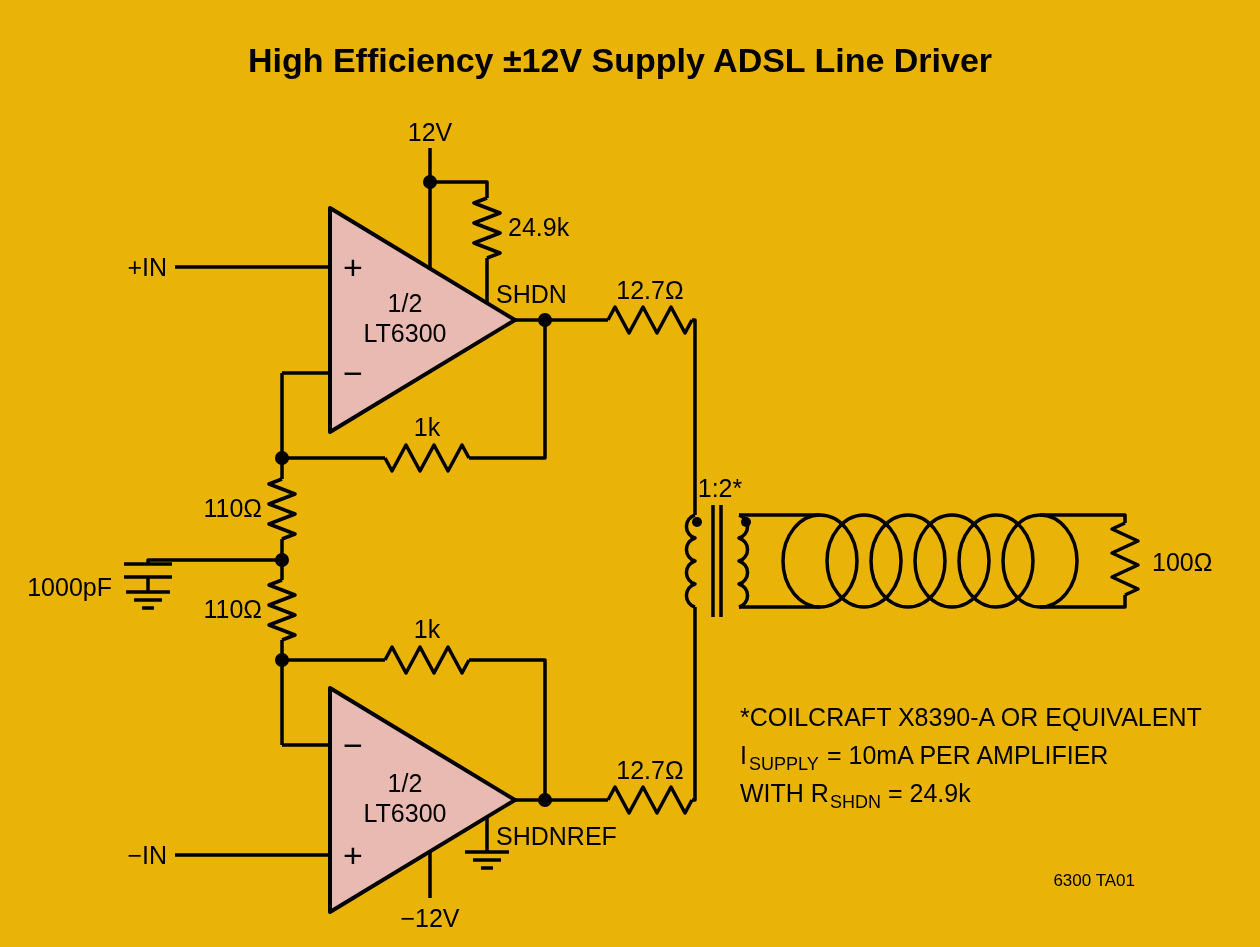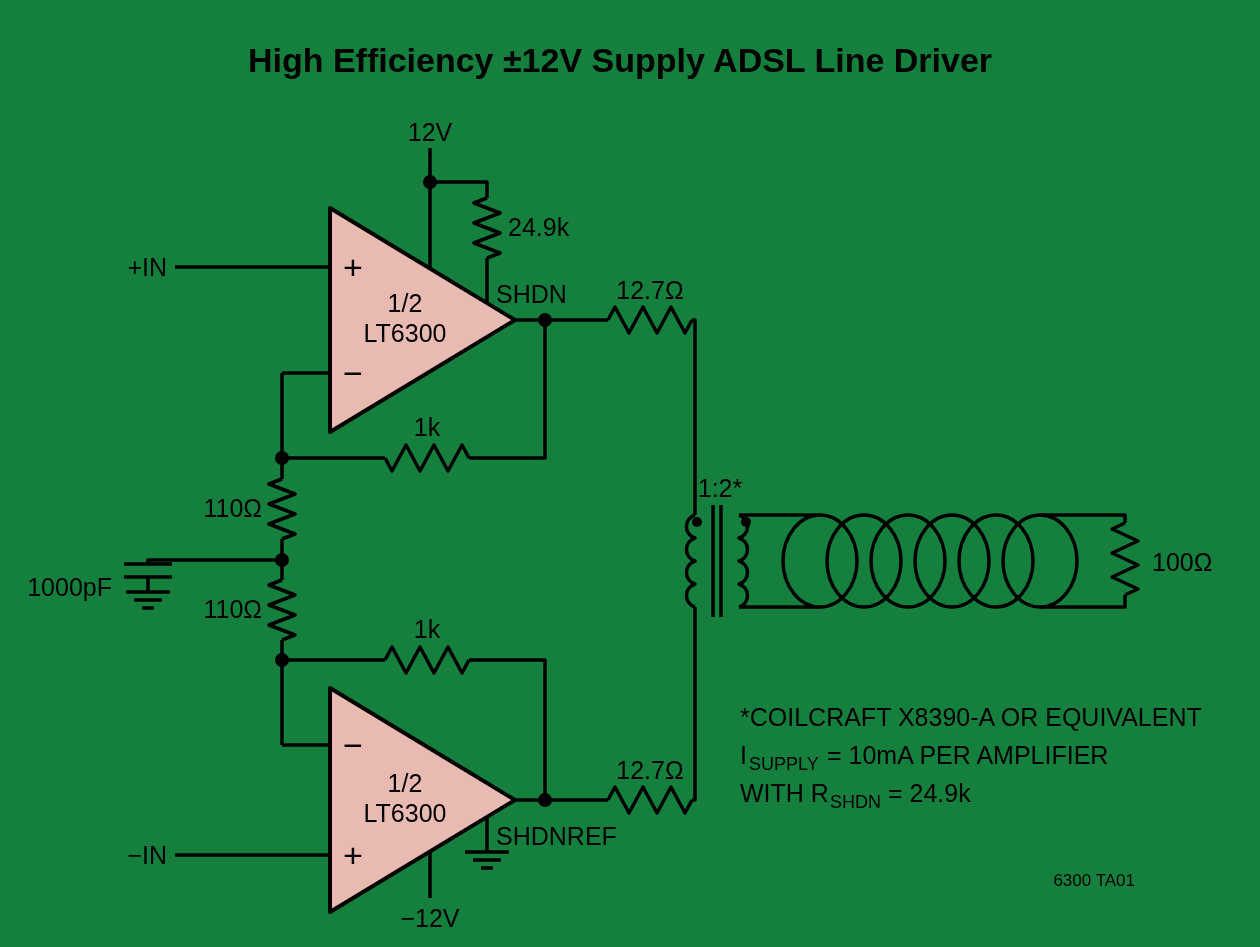--- a/index.html
+++ b/index.html
@@ -1,20 +1,20 @@
 <!DOCTYPE html>
 <html><head>
 <meta charset="utf-8">
 <style>
   html, body { margin: 0; padding: 0; background: #ffffff; }
   .page {
     position: relative;
     width: 1260px;
     height: 947px;
-    background: #15803d;
+    background: #eab308;
     overflow: hidden;
     font-family: "Liberation Sans", sans-serif;
   }
   svg { display: block; }
   .wire { fill: none; stroke: #000; stroke-width: 3.5; stroke-linejoin: round; stroke-linecap: butt; }
   .thin { fill: none; stroke: #000; stroke-width: 3.5; }
   .dot { fill: #000; stroke: none; }
   text { fill: #000; font-family: "Liberation Sans", sans-serif; }
   .title { font-size: 34px; font-weight: bold; }
   .lbl { font-size: 25px; }

